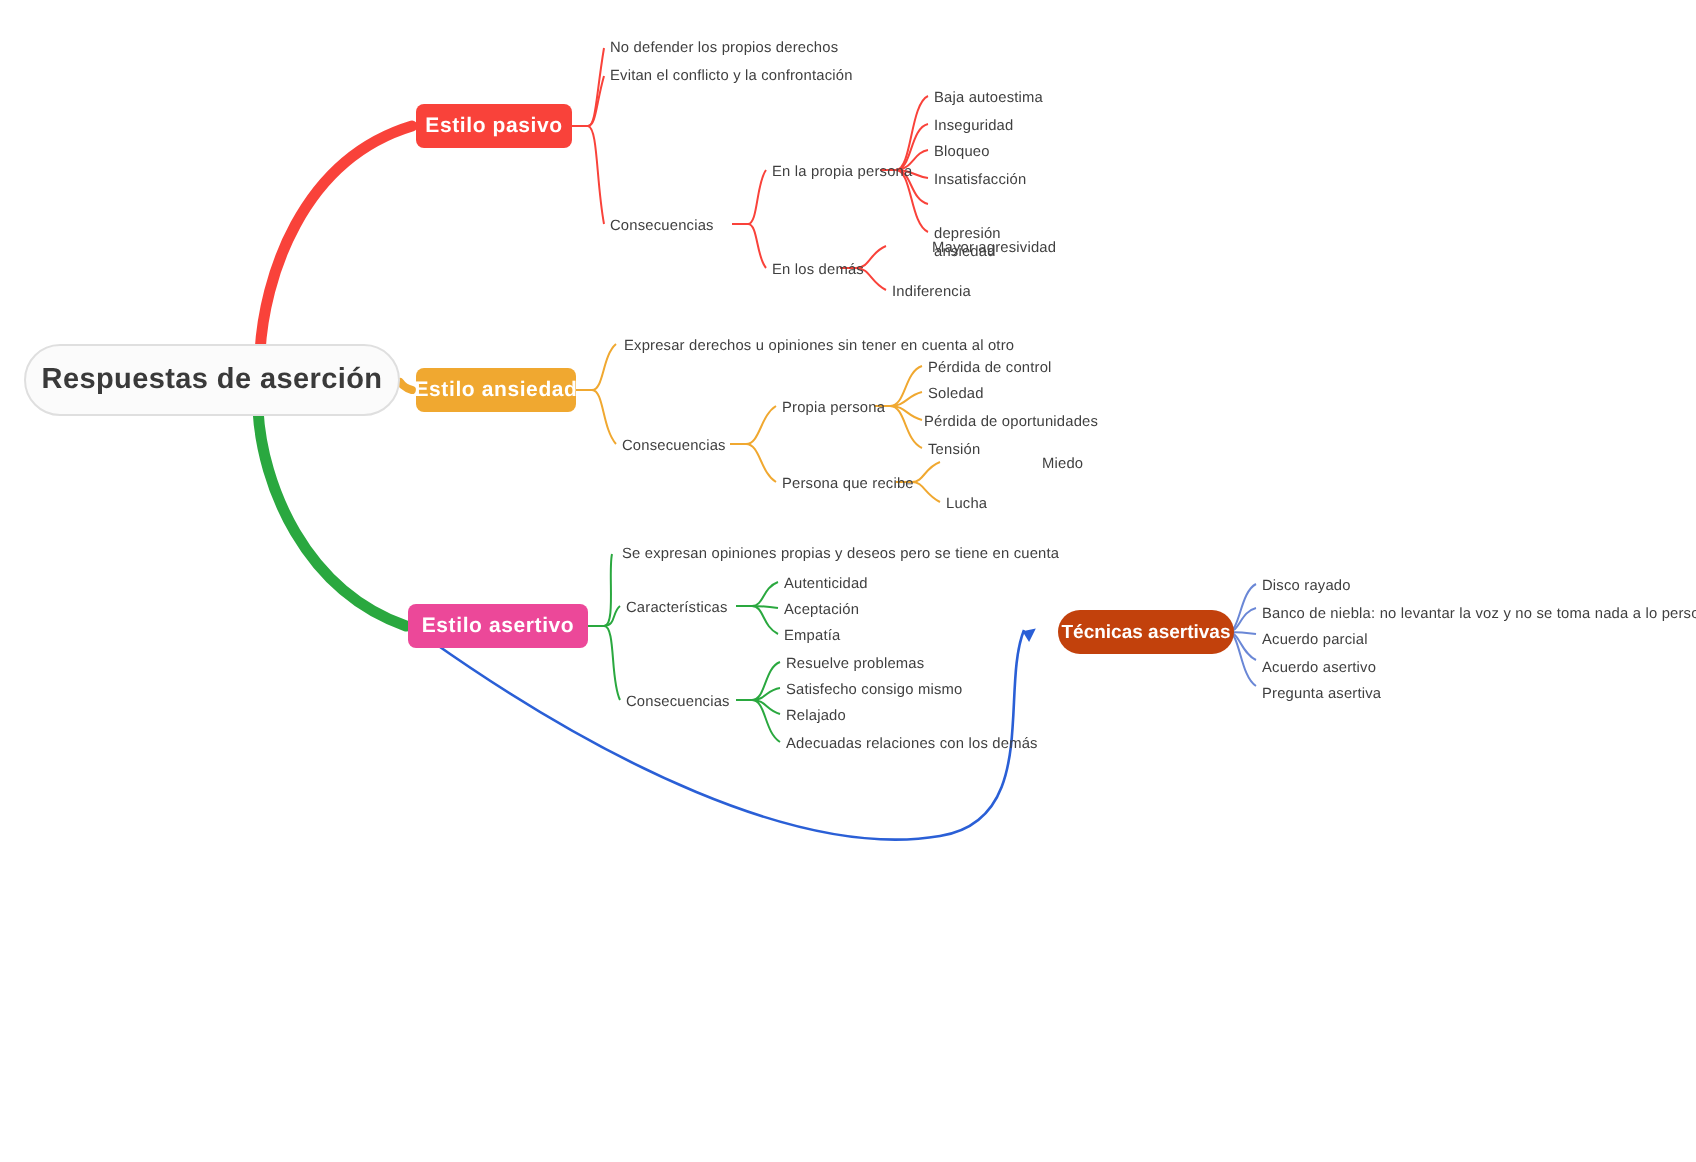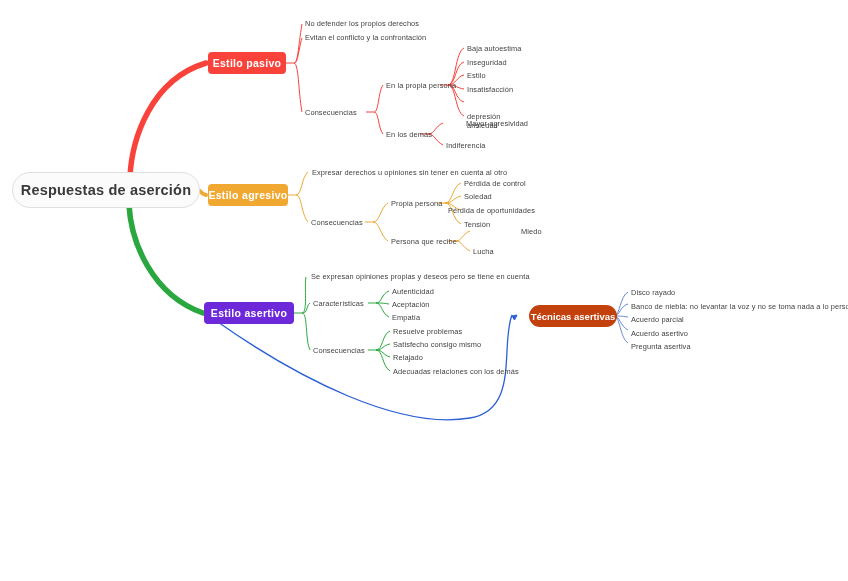--- a/index.html
+++ b/index.html
@@ -56,21 +56,21 @@
     color: #ffffff;
     font-size: 10.5px;
     font-weight: bold;
     display: flex;
     align-items: center;
     justify-content: center;
     letter-spacing: .3px;
   }
   .l1.passive   { left: 208px; top: 52px;  width: 78px; background: #f9423a; }
   .l1.aggressive{ left: 208px; top: 184px; width: 80px; background: #f0a830; }
-  .l1.assertive { left: 204px; top: 302px; width: 90px; background: #6d28d9; }
+  .l1.assertive { left: 204px; top: 302px; width: 90px; background: #ec4899; }
   .pill {
     left: 518px;
     top: 305px;
     width: 88px;
     height: 22px;
     border-radius: 11px;
     background: #c2410c;
     color: #ffffff;
     font-size: 9.5px;
     font-weight: bold;
@@ -166,57 +166,57 @@
     <path d="M614 316 C 620 316, 620 306, 628 304" stroke="#6a87d6" stroke-width="1" fill="none"></path>
     <path d="M614 316 C 620 316, 621 316, 628 317" stroke="#6a87d6" stroke-width="1" fill="none"></path>
     <path d="M614 316 C 620 316, 620 326, 628 330" stroke="#6a87d6" stroke-width="1" fill="none"></path>
     <path d="M614 316 C 620 316, 620 338, 628 343" stroke="#6a87d6" stroke-width="1" fill="none"></path>
   </svg>
 
   <div class="node root-node">Respuestas de aserción</div>
 
   <div class="node l1 passive">Estilo pasivo</div>
 
-  <div class="node l1 aggressive">Estilo agresivo</div>
+  <div class="node l1 aggressive">Estilo ansiedad</div>
 
   <div class="node l1 assertive">Estilo asertivo</div>
 
   <div class="node pill">Técnicas asertivas</div>
 
   <div class="lbl" style="left:305px; top:19px;">No defender los propios derechos</div>
 
   <div class="lbl" style="left:305px; top:33px;">Evitan el conflicto y la confrontación</div>
 
   <div class="lbl mid" style="left:305px; top:108px;">Consecuencias</div>
 
   <div class="lbl mid" style="left:386px; top:81px;">En la propia persona</div>
 
   <div class="lbl mid" style="left:386px; top:130px;">En los demás</div>
 
   <div class="lbl" style="left:467px; top:44px;">Baja autoestima</div>
   <div class="lbl" style="left:467px; top:58px;">Inseguridad</div>
-  <div class="lbl" style="left:467px; top:71px;">Estilo</div>
+  <div class="lbl" style="left:467px; top:71px;">Bloqueo</div>
   <div class="lbl" style="left:467px; top:85px;">Insatisfacción</div>
   <div class="lbl" style="left:467px; top:98px;margin-top:23px;">ansiedad</div>
   <div class="lbl" style="left:467px; top:112px;">depresión</div>
 
   <div class="lbl" style="left:446px; top:119px;padding-left:20px;">Mayor agresividad</div>
   <div class="lbl" style="left:446px; top:141px;">Indiferencia</div>
 
   <div class="lbl" style="left:312px; top:168px;">Expresar derechos u opiniones sin tener en cuenta al otro</div>
 
   <div class="lbl mid" style="left:311px; top:218px;">Consecuencias</div>
 
   <div class="lbl mid" style="left:391px; top:199px;">Propia persona</div>
 
   <div class="lbl mid" style="left:391px; top:237px;">Persona que recibe</div>
 
   <div class="lbl" style="left:464px; top:179px;">Pérdida de control</div>
   <div class="lbl" style="left:464px; top:192px;">Soledad</div>
-  <div class="lbl" style="left:448px; top:206px;">Pérdida de oportunidades</div>
+  <div class="lbl" style="left:462px; top:206px;">Pérdida de oportunidades</div>
   <div class="lbl" style="left:464px; top:220px;">Tensión</div>
 
   <div class="lbl" style="left:473px; top:227px;padding-left:48px;">Miedo</div>
   <div class="lbl" style="left:473px; top:247px;">Lucha</div>
 
   <div class="lbl" style="left:311px; top:272px;">Se expresan opiniones propias y deseos pero se tiene en cuenta</div>
 
   <div class="lbl mid" style="left:313px; top:299px;">Características</div>
 
   <div class="lbl mid" style="left:313px; top:346px;">Consecuencias</div>

